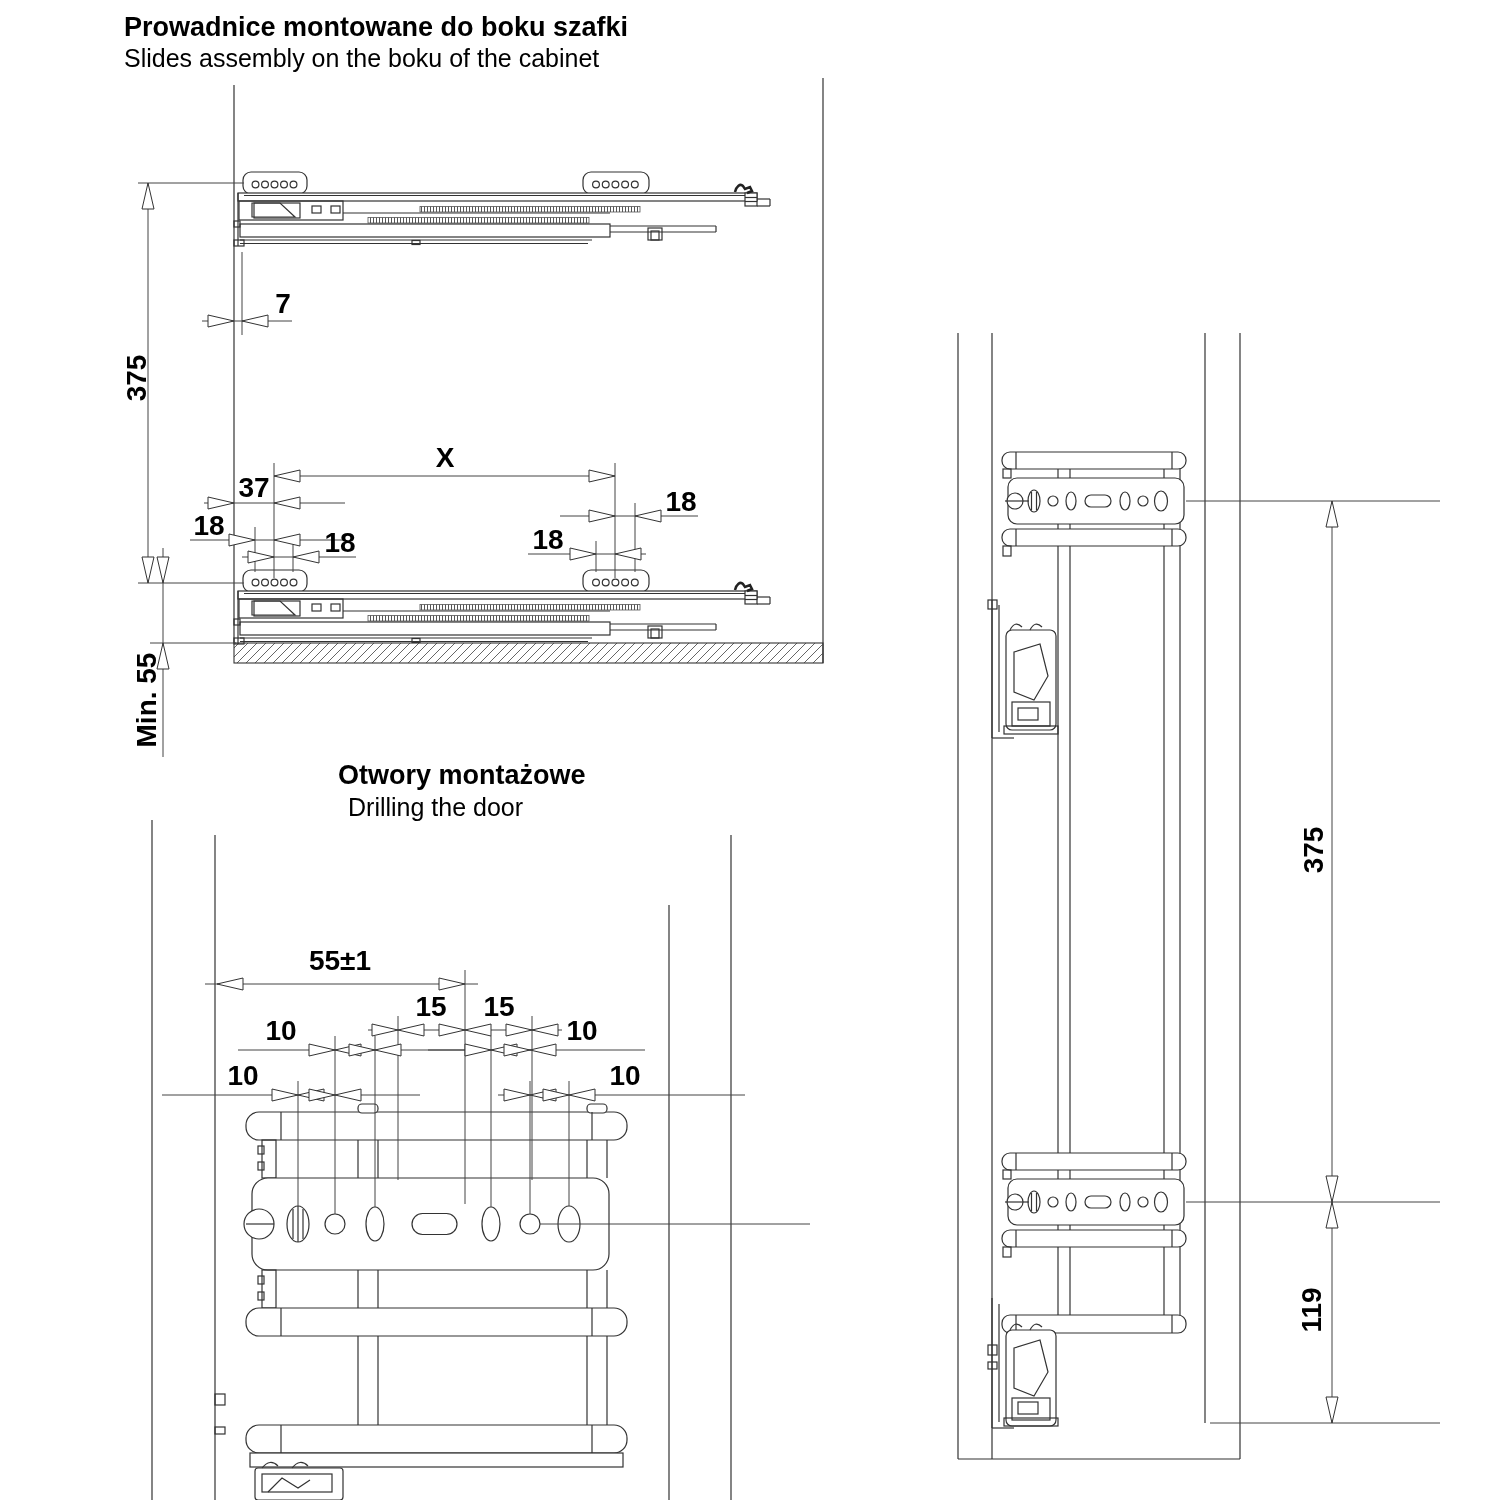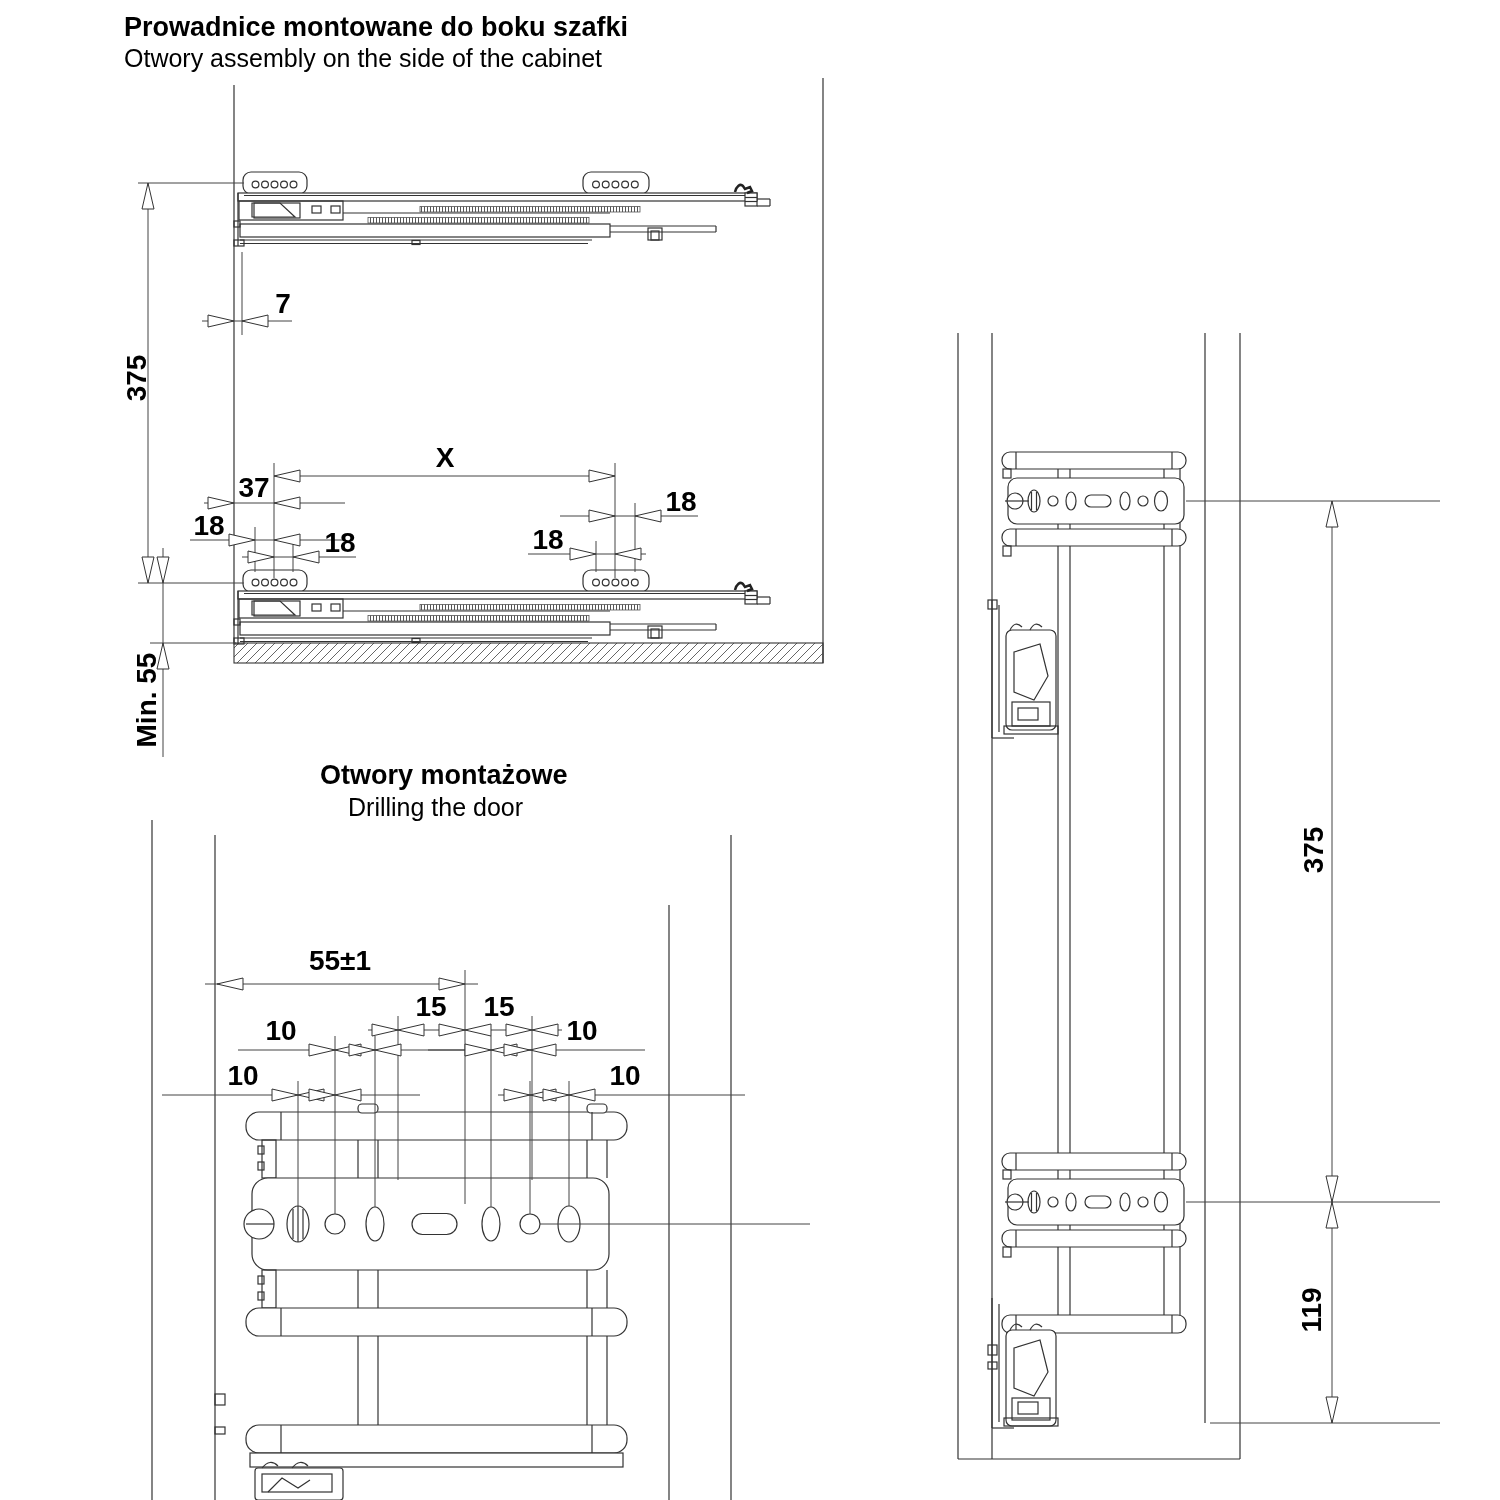--- a/index.html
+++ b/index.html
@@ -2,36 +2,36 @@
 <html><head>
 <meta charset="utf-8">
 <style>
   html,body{margin:0;padding:0;background:#fff;}
   #stage{position:relative;width:1500px;height:1500px;background:#fff;overflow:hidden;
          font-family:"Liberation Sans",sans-serif;}
   .title-pl{position:absolute;font-weight:bold;font-size:27px;color:#000;white-space:nowrap;}
   .title-en{position:absolute;font-weight:normal;font-size:25px;color:#000;white-space:nowrap;}
   #t1pl{left:124px;top:12px;}
   #t1en{left:124px;top:44px;}
-  #t2pl{left:320px;top:760px;}
+  #t2pl{left:338px;top:760px;}
   #t2en{left:348px;top:793px;}
   svg{position:absolute;left:0;top:0;}
   .ln{stroke:#333;stroke-width:1.2;fill:none;}
   .wh{stroke:#333;stroke-width:1.2;fill:#fff;}
   .dim{stroke:#444;stroke-width:1;fill:none;}
   .arr{stroke:#333;stroke-width:1;fill:#fff;}
   .dimtxt{font-family:"Liberation Sans",sans-serif;font-weight:bold;font-size:28px;fill:#000;}
 </style>
 </head>
 <body>
 
 <div id="stage">
 
   <div id="t1pl" class="title-pl">Prowadnice montowane do boku szafki</div>
-  <div id="t1en" class="title-en">Otwory assembly on the side of the cabinet</div>
+  <div id="t1en" class="title-en">Slides assembly on the boku of the cabinet</div>
   <div id="t2pl" class="title-pl">Otwory montażowe</div>
   <div id="t2en" class="title-en">Drilling the door</div>
 
   <svg width="1500" height="1500" viewBox="0 0 1500 1500" xmlns="http://www.w3.org/2000/svg" xmlns:xlink="http://www.w3.org/1999/xlink">
     <defs>
       <pattern id="ser" width="3" height="6" patternUnits="userSpaceOnUse">
         <line x1="1.5" y1="0" x2="1.5" y2="6" stroke="#555" stroke-width="1"></line>
       </pattern>
       <pattern id="hat" width="9" height="9" patternUnits="userSpaceOnUse">
         <path d="M0,9 L9,0" stroke="#666" stroke-width="1"></path>

